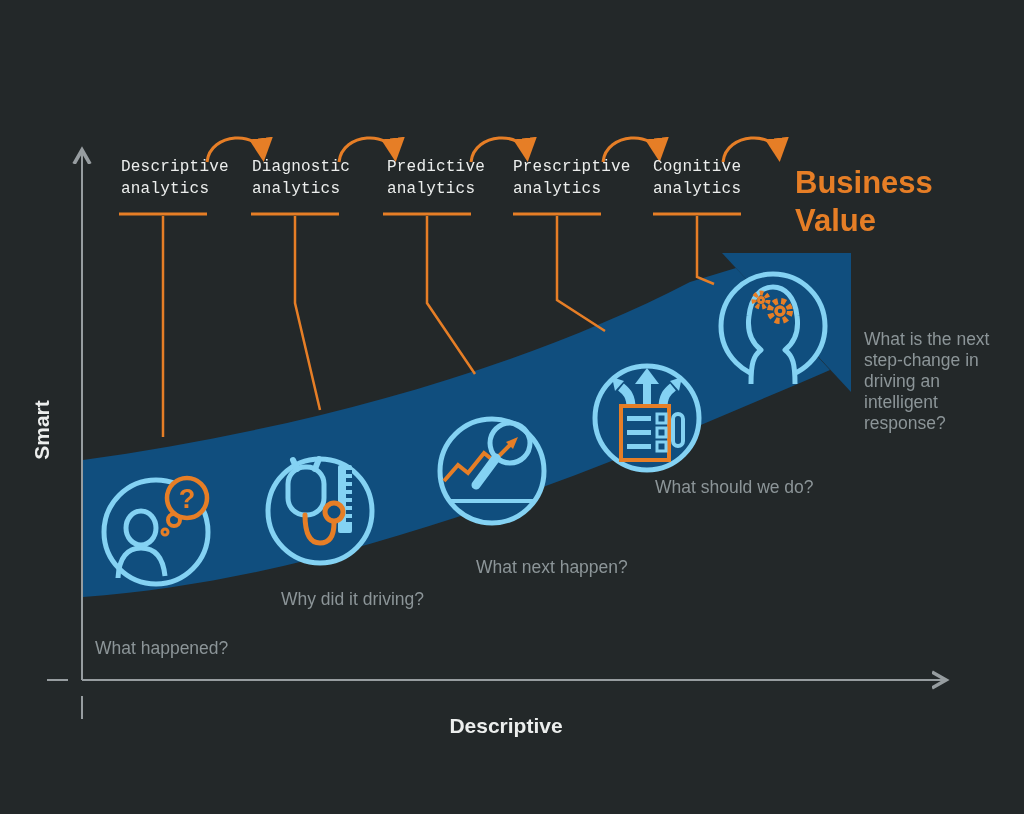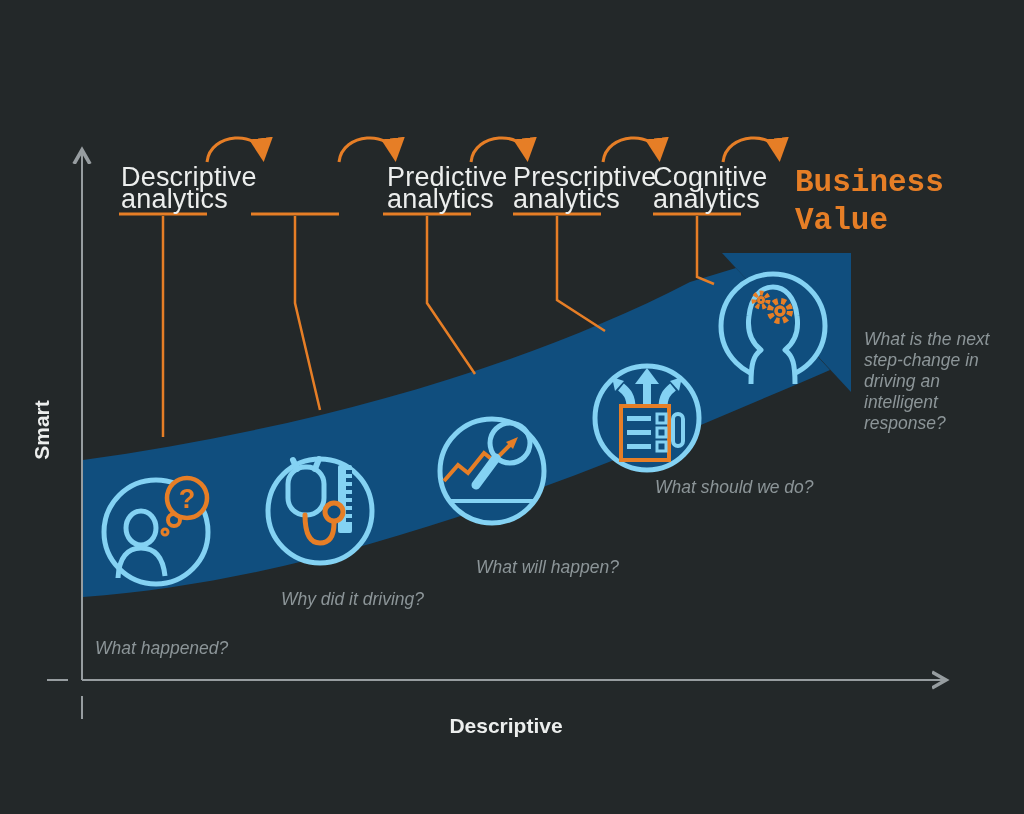--- a/index.html
+++ b/index.html
@@ -12,33 +12,34 @@
     --label-white:#ECEEED;
   }
   html,body{margin:0;padding:0;background:#111;}
   .canvas{
     position:relative;width:1024px;height:814px;overflow:hidden;
     background:var(--background);
     font-family:"Liberation Sans", sans-serif;
   }
   .layer{position:absolute;left:0;top:0;}
   .stage-label{
-    position:absolute;width:118px;top:166px;
-    color:var(--label-white);font-size:27px;line-height:22px;font-weight:500;
+    position:absolute;width:118px;top:156px;
+    color:var(--label-white);font-size:16px;line-height:22px;font-weight:500;
     letter-spacing:.2px;
+    font-family:Liberation Mono, monospace;
   }
   .question{
     position:absolute;color:var(--question-gray);
-    font-size:17.5px;line-height:21px;font-style:italic;font-weight:500;
+    font-size:17.5px;line-height:21px;font-weight:500;
     white-space:nowrap;
   }
   .question.wrap{white-space:normal;width:150px;}
   .business-value{
     position:absolute;left:795px;top:164px;width:160px;
-    color:var(--orange);font-size:31px;line-height:38px;font-weight:bold;font-family:Liberation Mono, monospace;
+    color:var(--orange);font-size:31px;line-height:38px;font-weight:bold;
   }
   .axis-label{position:absolute;color:var(--label-white);font-weight:bold;}
   .axis-label.y{
     left:-8px;top:418px;width:100px;height:24px;text-align:center;
     font-size:21px;transform:rotate(-90deg);
   }
   .axis-label.x{
     left:406px;top:714px;width:200px;text-align:center;font-size:21px;
   }
   .icon-svg{position:absolute;}
@@ -173,28 +174,29 @@
     <path class="lb-stroke" stroke-width="5" stroke-linejoin="round" d="M40,120 C40,100 42,92 50,86 C40,78 36,66 38,52 C40,33 50,23 62,23 C74,23 84,33 86,52 C88,66 84,78 74,86 C82,92 84,100 84,120"></path>
     <g>
       <circle class="or-stroke" cx="50" cy="36" r="7" stroke-width="5" stroke-dasharray="3.5 2.8"></circle>
       <circle class="or-stroke" cx="50" cy="36" r="2.5" stroke-width="3"></circle>
       <circle class="or-stroke" cx="69" cy="47" r="10" stroke-width="6" stroke-dasharray="4.6 3.4"></circle>
       <circle class="or-stroke" cx="69" cy="47" r="4" stroke-width="3.5"></circle>
     </g>
   </svg>
 
   <div class="stage-label" style="left:121px">Descriptive analytics</div>
+  <div class="stage-label" style="left:252px">Diagnostic analytics</div>
   <div class="stage-label" style="left:513px">Prescriptive analytics</div>
   <div class="stage-label" style="left:387px">Predictive analytics</div>
   <div class="stage-label" style="left:653px">Cognitive analytics</div>
 
   <div class="business-value">Business Value</div>
 
   <div class="question" style="left:95px;top:638px">What happened?</div>
   <div class="question" style="left:281px;top:589px">Why did it driving?</div>
-  <div class="question" style="left:476px;top:557px">What will happen?</div>
+  <div class="question" style="left:476px;top:557px">What next happen?</div>
   <div class="question" style="left:655px;top:477px">What should we do?</div>
   <div class="question wrap" style="left:864px;top:329px">What is the next step-change in driving an intelligent response?</div>
 
   <div class="axis-label y">Smart</div>
   <div class="axis-label x">Descriptive</div>
 
 </div>
 
 </body></html>

